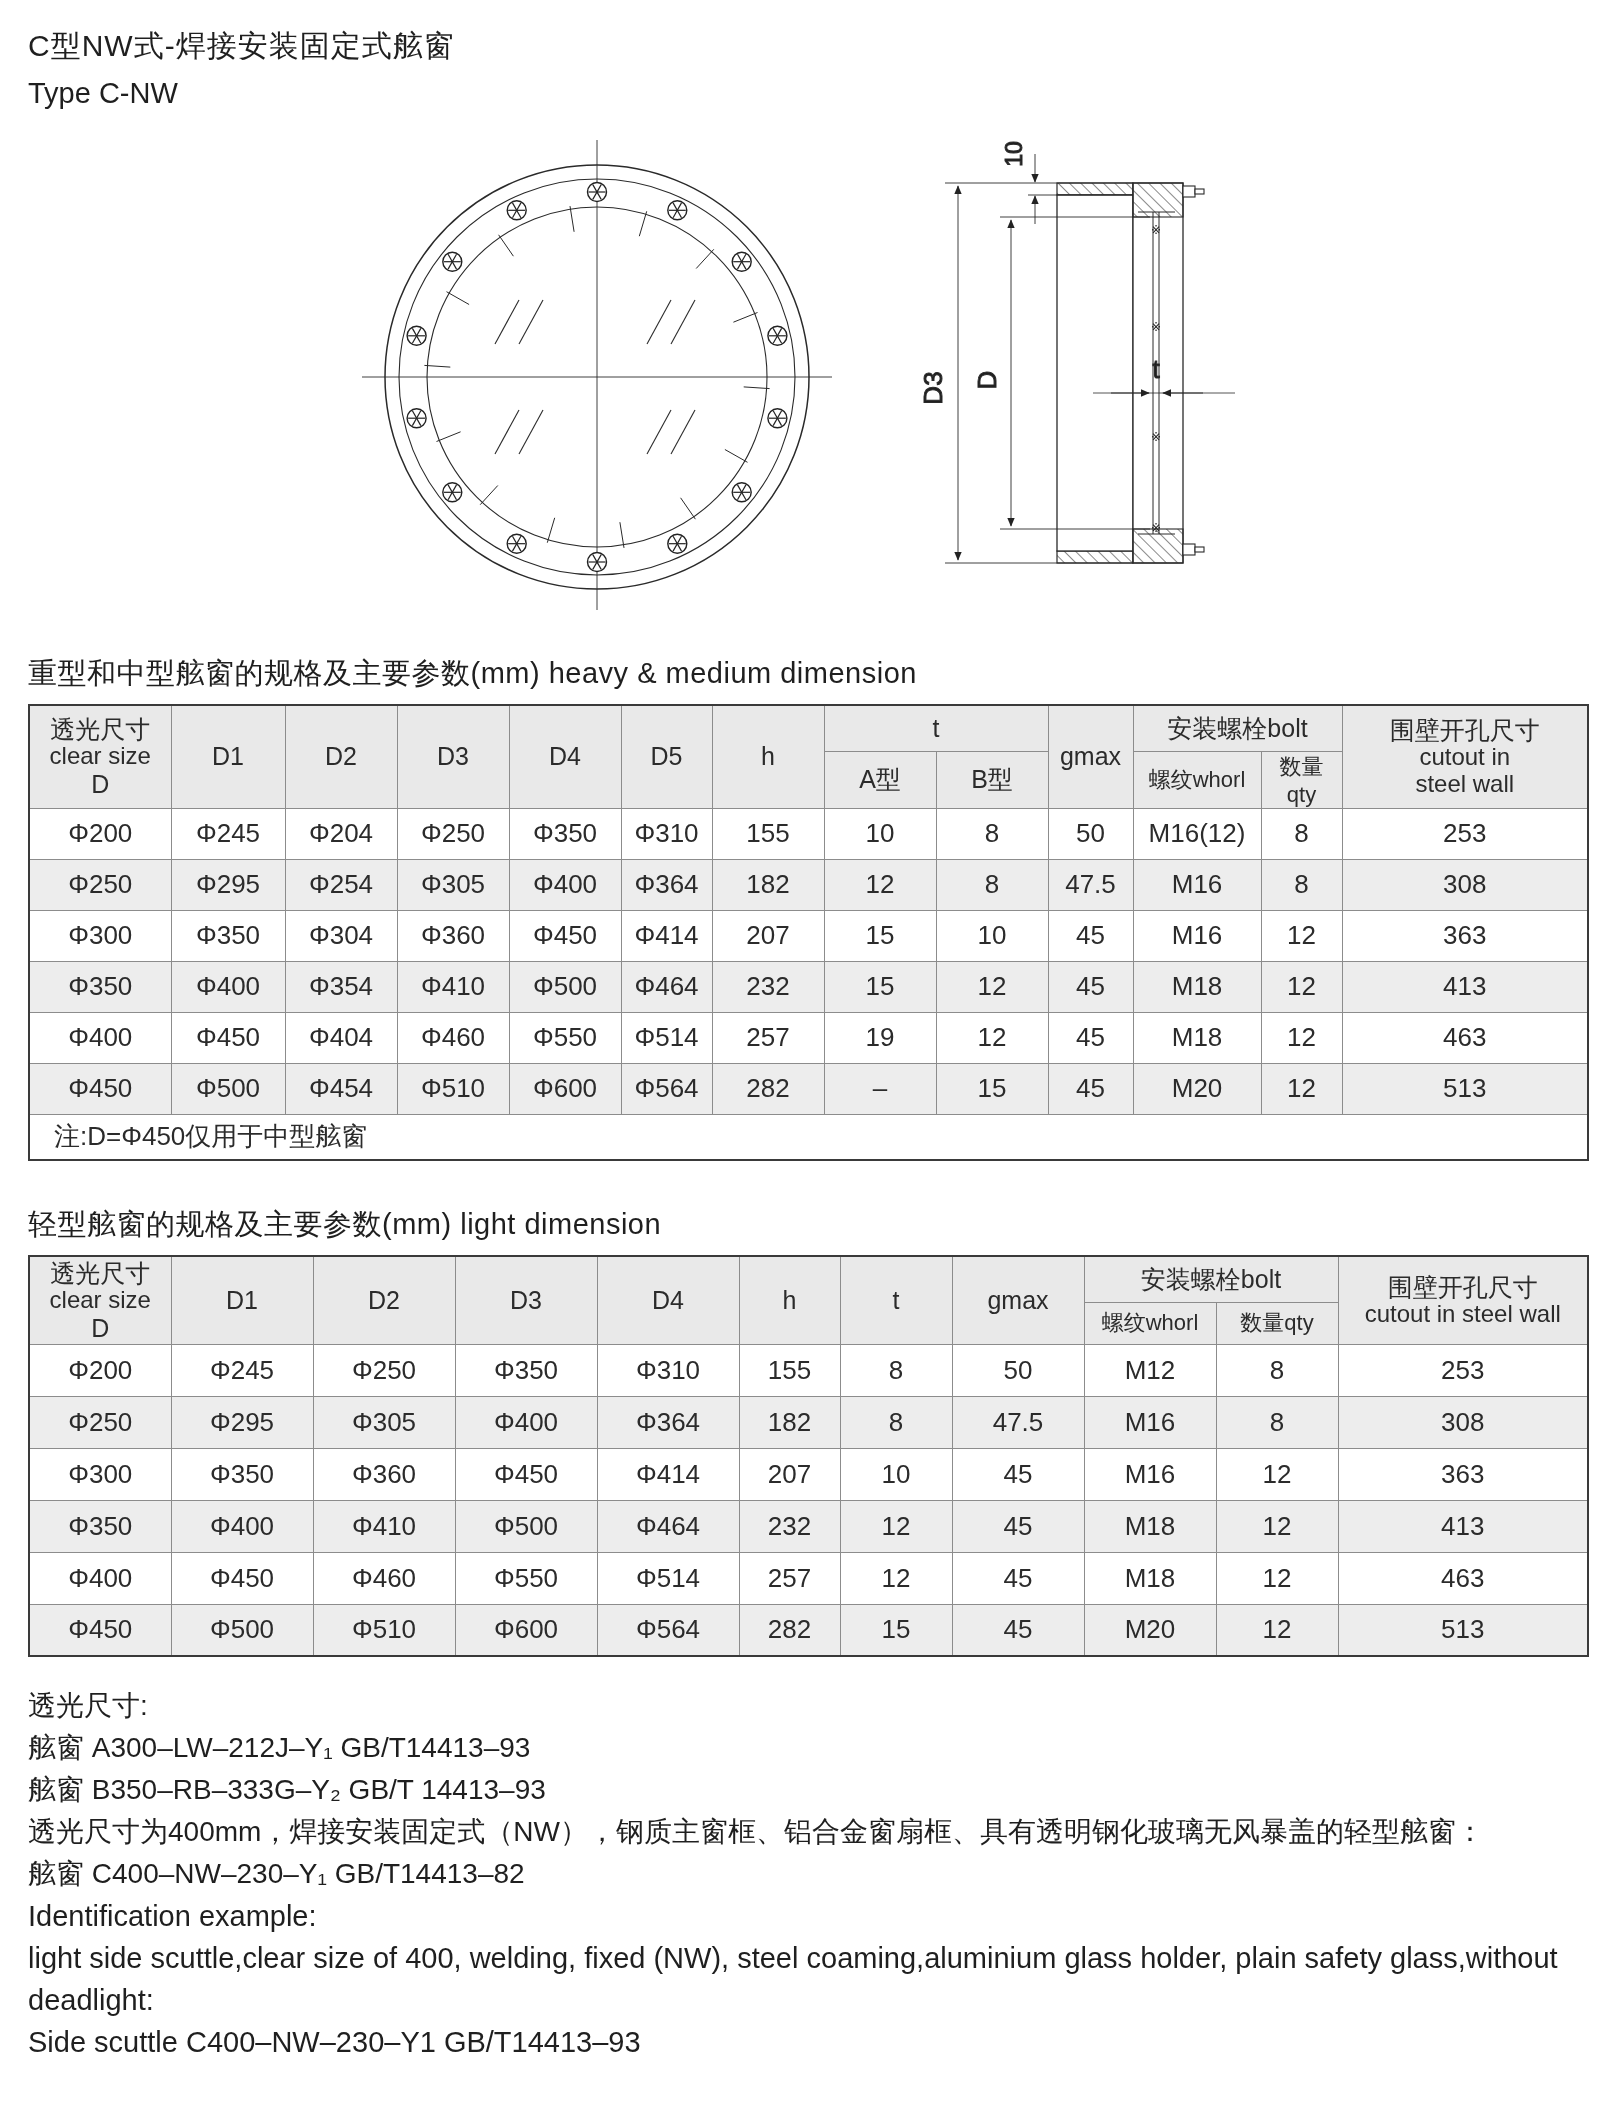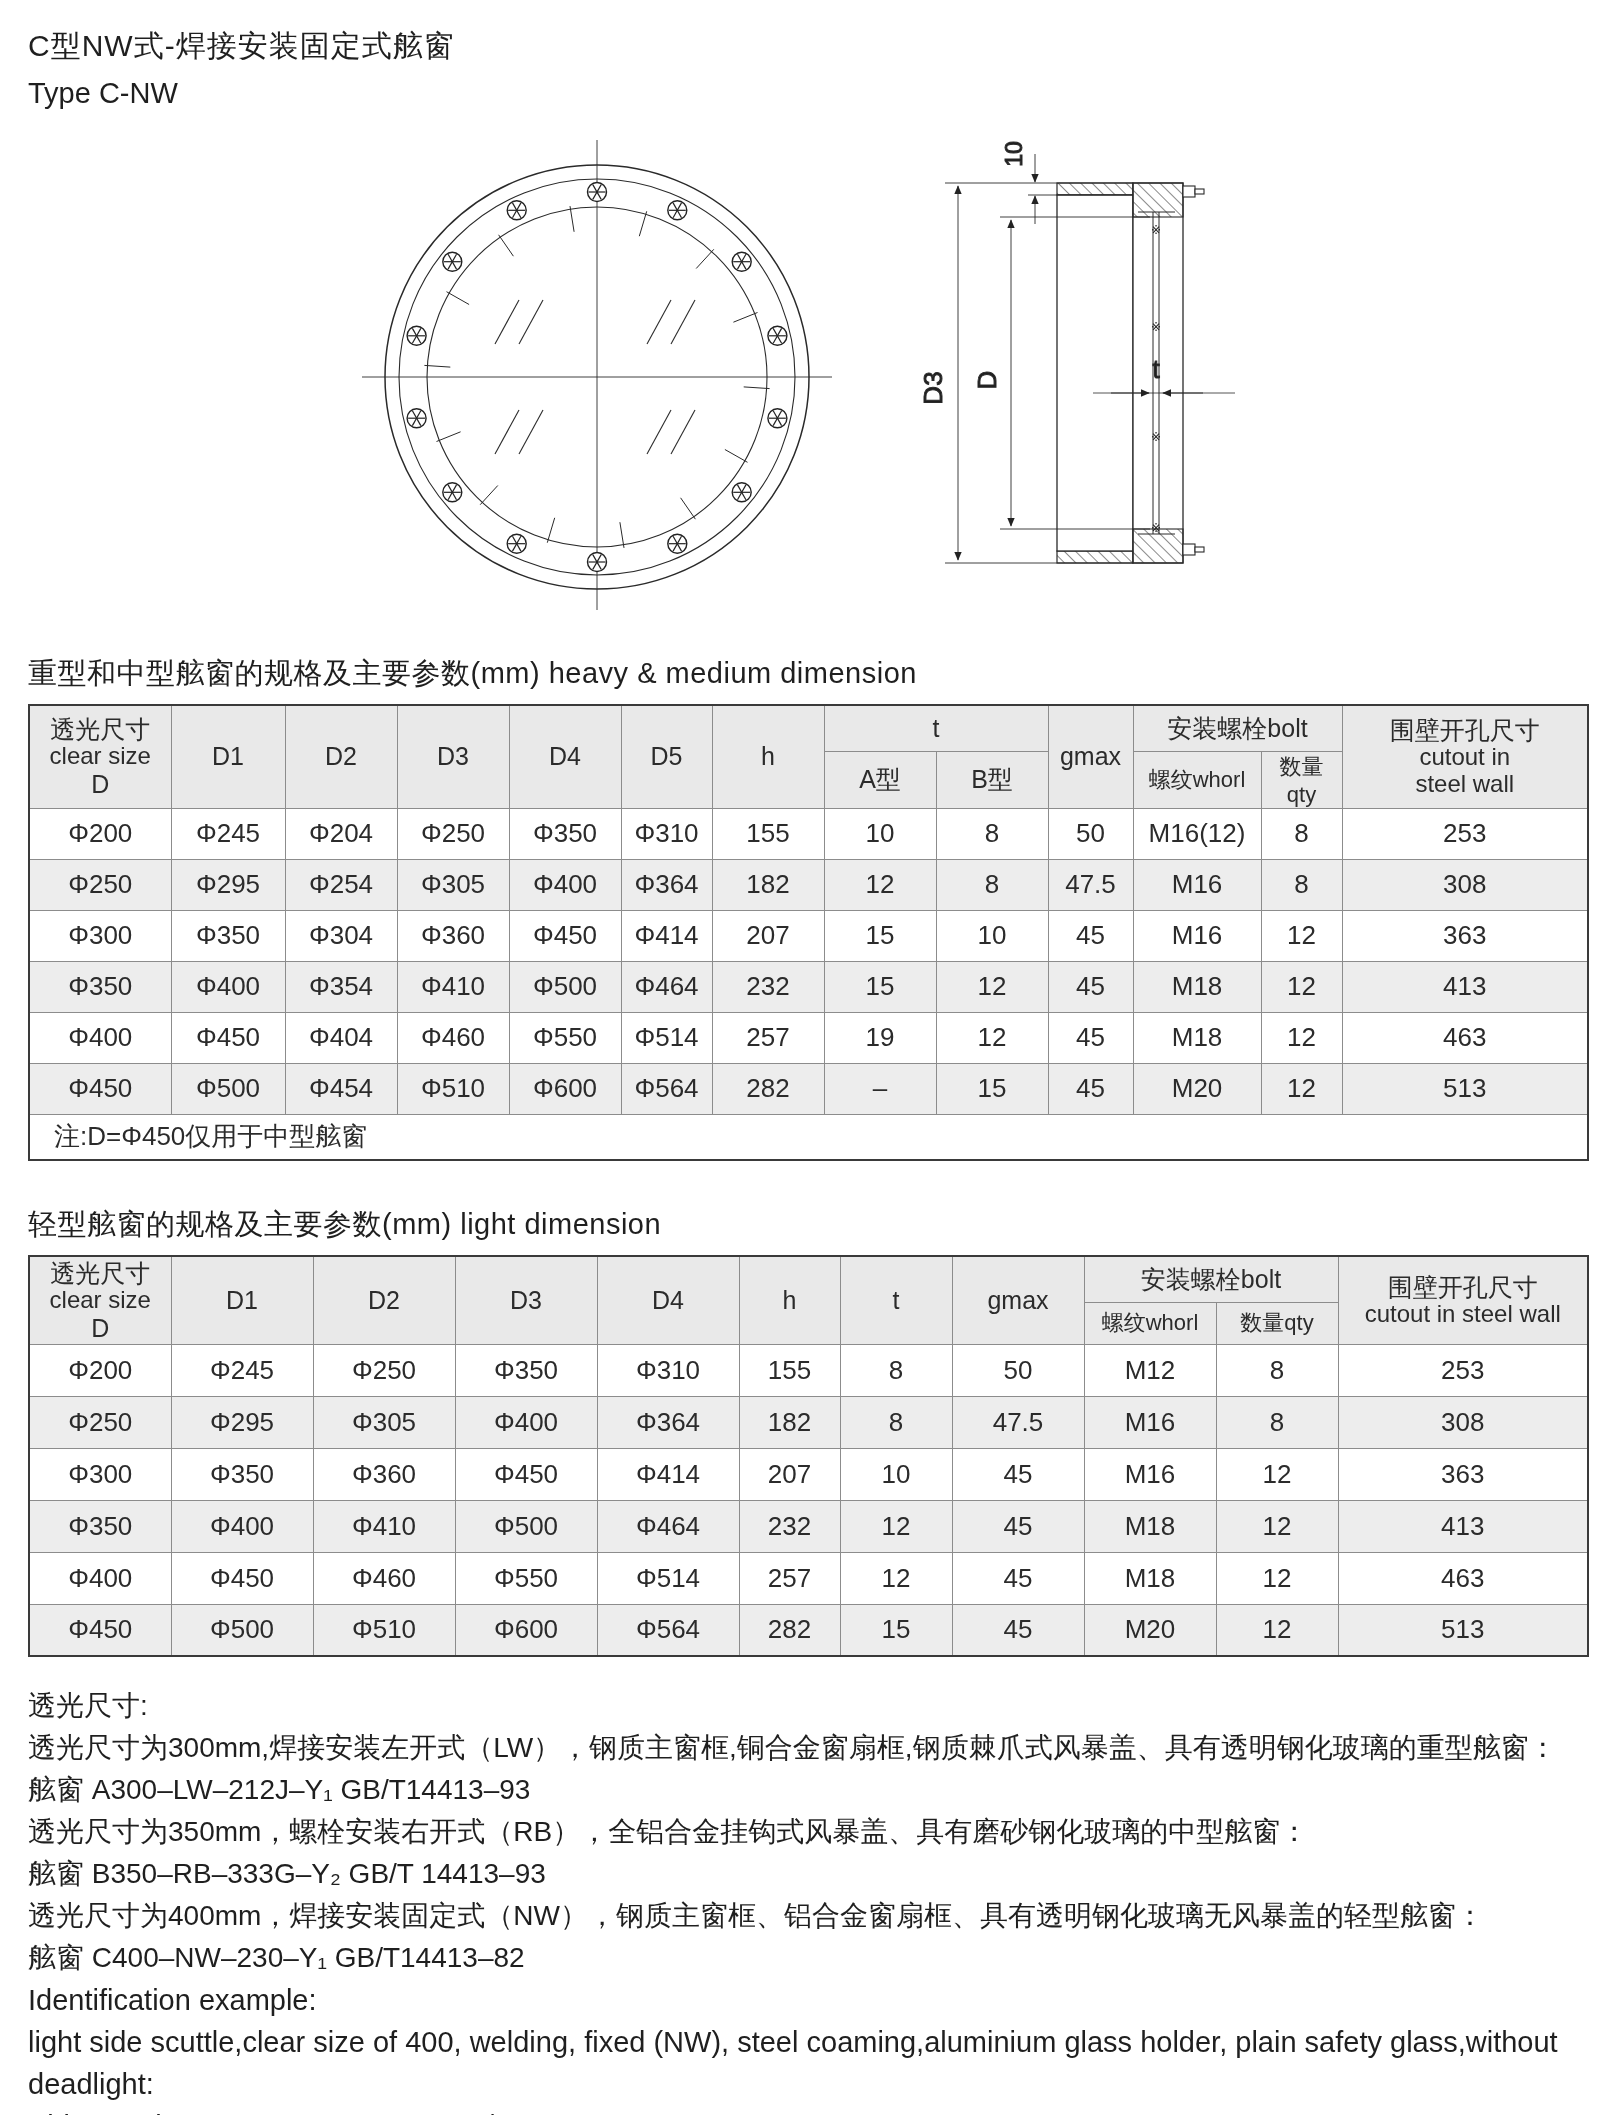--- a/index.html
+++ b/index.html
@@ -450,23 +450,21 @@
           <td>45</td>
           <td>M20</td>
           <td>12</td>
           <td>513</td>
         </tr>
       </tbody>
   </table>
 
   <div class="examples">
     <p>透光尺寸:</p>
-    <p>透光尺寸为300mm,焊接安装左开式（LW），钢质主窗框,铜合金窗扇框,钢质棘爪式风暴盖、具有透明钢化玻璃的重型舷窗：</p>
     <p>舷窗 A300–LW–212J–Y₁  GB/T14413–93</p>
-    <p>透光尺寸为350mm，螺栓安装右开式（RB），全铝合金挂钩式风暴盖、具有磨砂钢化玻璃的中型舷窗：</p>
     <p>舷窗 B350–RB–333G–Y₂  GB/T 14413–93</p>
     <p>透光尺寸为400mm，焊接安装固定式（NW），钢质主窗框、铝合金窗扇框、具有透明钢化玻璃无风暴盖的轻型舷窗：</p>
     <p>舷窗 C400–NW–230–Y₁  GB/T14413–82</p>
     <p class="en">Identification example:</p>
     <p class="en">light side scuttle,clear size of 400, welding, fixed (NW), steel coaming,aluminium glass holder, plain safety glass,without</p>
     <p class="en">deadlight:</p>
     <p class="en">Side scuttle C400–NW–230–Y1 GB/T14413–93</p>
   </div>
 
 </div>

